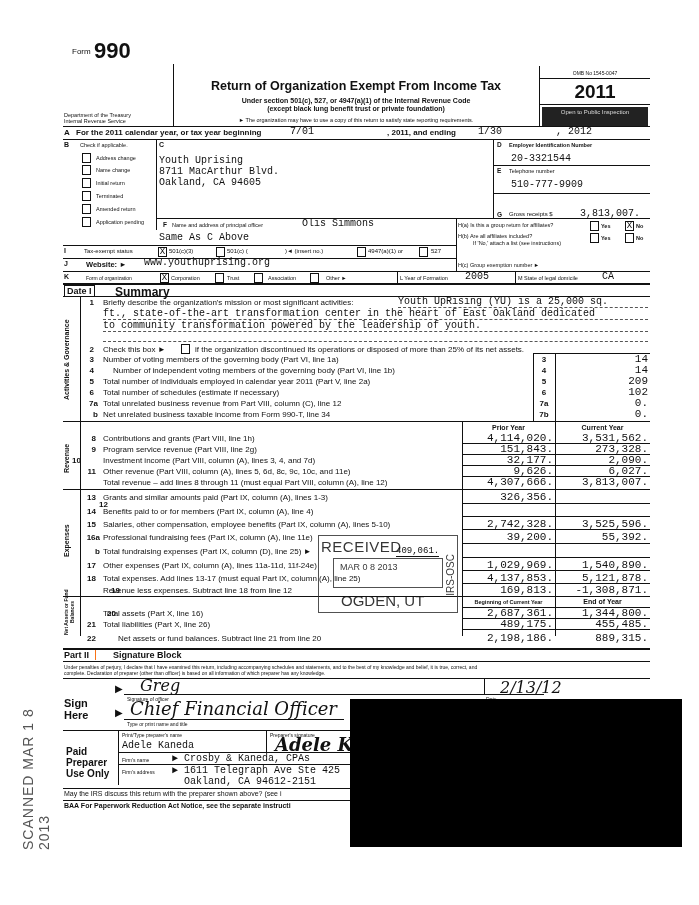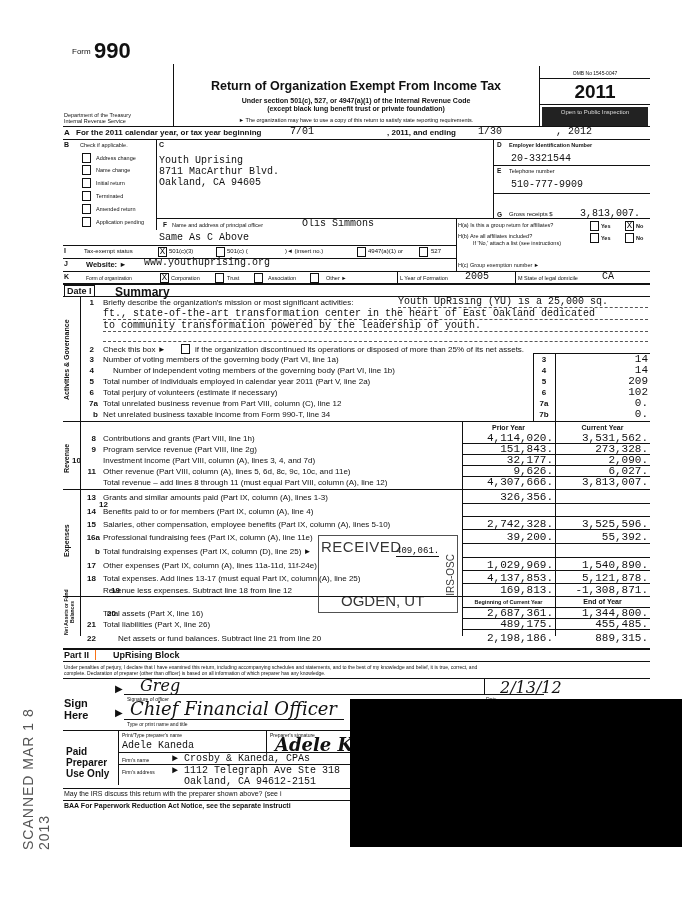--- a/index.html
+++ b/index.html
@@ -179,21 +179,21 @@
   <div class="lbl" style="left:113px;top:366px">Number of independent voting members of the governing body (Part VI, line 1b)</div>
   <div class="abs bold" style="left:534px;top:366px;width:20px;text-align:center;font-size:8px">4</div>
   <div class="num" style="left:556px;top:364px;width:92px">14</div>
 
   <div class="ln" style="left:84px;top:377px;width:10px">5</div>
   <div class="lbl" style="left:103px;top:377px">Total number of individuals employed in calendar year 2011 (Part V, line 2a)</div>
   <div class="abs bold" style="left:534px;top:377px;width:20px;text-align:center;font-size:8px">5</div>
   <div class="num" style="left:556px;top:375px;width:92px">209</div>
 
   <div class="ln" style="left:84px;top:388px;width:10px">6</div>
-  <div class="lbl" style="left:103px;top:388px">Total perjury of volunteers (estimate if necessary)</div>
+  <div class="lbl" style="left:103px;top:388px">Total number of schedules (estimate if necessary)</div>
   <div class="abs bold" style="left:534px;top:388px;width:20px;text-align:center;font-size:8px">6</div>
   <div class="num" style="left:556px;top:386px;width:92px">102</div>
 
   <div class="ln" style="left:84px;top:399px;width:14px">7a</div>
   <div class="lbl" style="left:103px;top:399px">Total unrelated business revenue from Part VIII, column (C), line 12</div>
   <div class="abs bold" style="left:534px;top:399px;width:20px;text-align:center;font-size:8px">7a</div>
   <div class="num" style="left:556px;top:397px;width:92px">0.</div>
 
   <div class="ln" style="left:84px;top:410px;width:14px">b</div>
   <div class="lbl" style="left:103px;top:410px">Net unrelated business taxable income from Form 990-T, line 34</div>
@@ -308,27 +308,30 @@
   <div class="lbl" style="left:118px;top:634px">Net assets or fund balances. Subtract line 21 from line 20</div>
   <div class="num" style="left:462px;top:632px;width:91px">2,198,186.</div>
   <div class="num" style="left:555px;top:632px;width:93px">889,315.</div>
 </div>
 <div class="hl" style="left:462px;top:607px;width:188px"></div>
 <div class="hl" style="left:462px;top:618px;width:188px"></div>
 <div class="hl" style="left:462px;top:629px;width:188px"></div>
 
 <div class="abs" style="left:318px;top:535px;width:140px;height:78px;border:1px solid #333;opacity:0.85">
   <div class="abs" style="left:2px;top:2px;font-size:15px;letter-spacing:0.5px">RECEIVED</div>
+  <div class="abs" style="left:14px;top:22px;width:110px;height:30px;border:1px solid #333">
+    <div class="abs" style="left:6px;top:3px;font-size:9px">MAR 0 8 2013</div>
+  </div>
   <div class="abs" style="left:22px;top:56px;font-size:15px">OGDEN, UT</div>
   <div class="abs" style="left:126px;top:18px;writing-mode:vertical-rl;transform:rotate(180deg);font-size:10px">IRS-OSC</div>
 </div>
 
 <div class="hl2" style="left:63px;top:648px;width:587px"></div>
 <div class="abs bold" style="left:64px;top:650px;font-size:9px;border-right:1px solid #f97316;padding-right:6px">Part II</div>
-<div class="abs bold" style="left:113px;top:650px;font-size:9px">UpRising Block</div>
+<div class="abs bold" style="left:113px;top:650px;font-size:9px">Signature Block</div>
 <div class="hl" style="left:63px;top:661px;width:587px"></div>
 <div class="abs" style="left:64px;top:664px;width:590px;font-size:5px;line-height:6px">
   <div>Under penalties of perjury, I declare that I have examined this return, including accompanying schedules and statements, and to the best of my knowledge and belief, it is true, correct, and</div>
   <div>complete. Declaration of preparer (other than officer) is based on all information of which preparer has any knowledge.</div>
 </div>
 
 <div class="hl" style="left:63px;top:678px;width:587px"></div>
 <div class="abs bold" style="left:64px;top:697px;font-size:11px;line-height:12px">
   <div>Sign</div>
   <div>Here</div>
@@ -355,21 +358,21 @@
 <div class="abs" style="left:122px;top:732px;font-size:5px">Print/Type preparer's name</div>
 <div class="abs mono" style="left:122px;top:740px;font-size:10px">Adele Kaneda</div>
 <div class="vl" style="left:266px;top:730px;height:22px"></div>
 <div class="abs" style="left:270px;top:732px;font-size:5px">Preparer's signature</div>
 <div class="abs" style="left:275px;top:734px;font-size:18px;font-family:'DejaVu Serif',serif;font-style:italic;font-weight:bold;white-space:nowrap">Adele Ka</div>
 <div class="hl" style="left:118px;top:752px;width:235px"></div>
 <div class="abs" style="left:122px;top:757px;font-size:5px">Firm's name</div>
 <div class="abs mono" style="left:172px;top:753px;font-size:10px">► Crosby &amp; Kaneda, CPAs</div>
 <div class="hl" style="left:118px;top:764px;width:235px"></div>
 <div class="abs" style="left:122px;top:769px;font-size:5px">Firm's address</div>
-<div class="abs mono" style="left:172px;top:765px;font-size:10px">► 1112 Telegraph Ave Ste 318</div>
+<div class="abs mono" style="left:172px;top:765px;font-size:10px">► 1611 Telegraph Ave Ste 425</div>
 <div class="abs mono" style="left:184px;top:776px;font-size:10px">Oakland, CA 94612-2151</div>
 
 <div class="hl" style="left:63px;top:788px;width:290px"></div>
 <div class="abs" style="left:64px;top:790px;font-size:7px;white-space:nowrap">May the IRS discuss this return with the preparer shown above? (see i</div>
 <div class="hl" style="left:63px;top:800px;width:290px"></div>
 <div class="abs bold" style="left:64px;top:802px;font-size:7px;white-space:nowrap">BAA For Paperwork Reduction Act Notice, see the separate instructi</div>
 
 <div class="abs" style="left:350px;top:699px;width:332px;height:148px;background:#000"></div>
 
 <div class="abs" style="left:20px;top:680px;height:170px;writing-mode:vertical-rl;transform:rotate(180deg);font-size:14px;color:#555;letter-spacing:1px">SCANNED MAR 1 8 2013</div>

